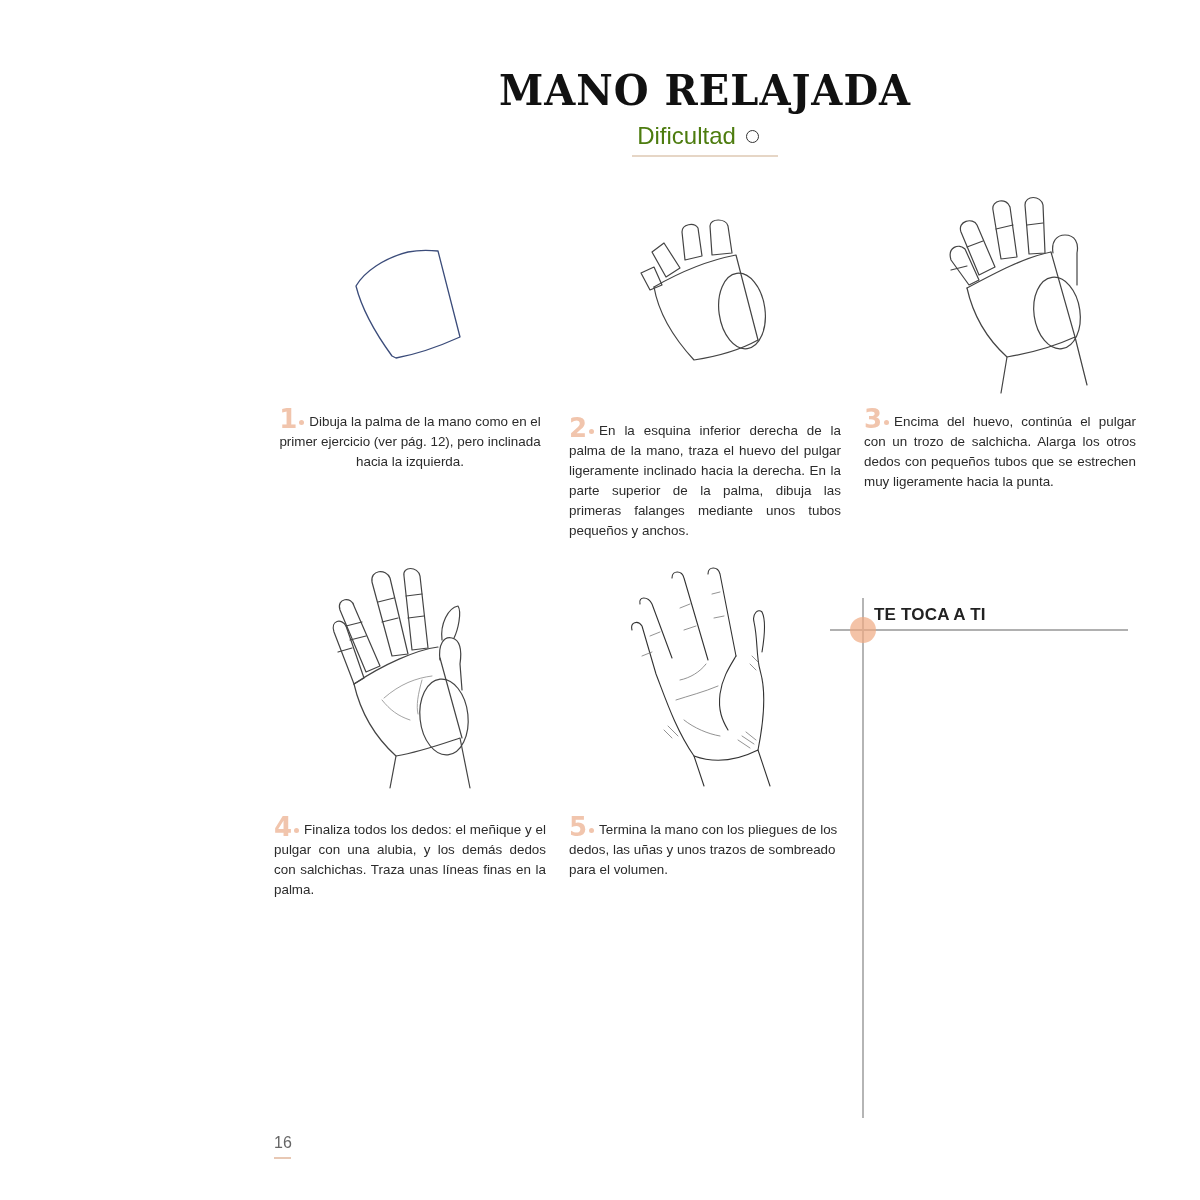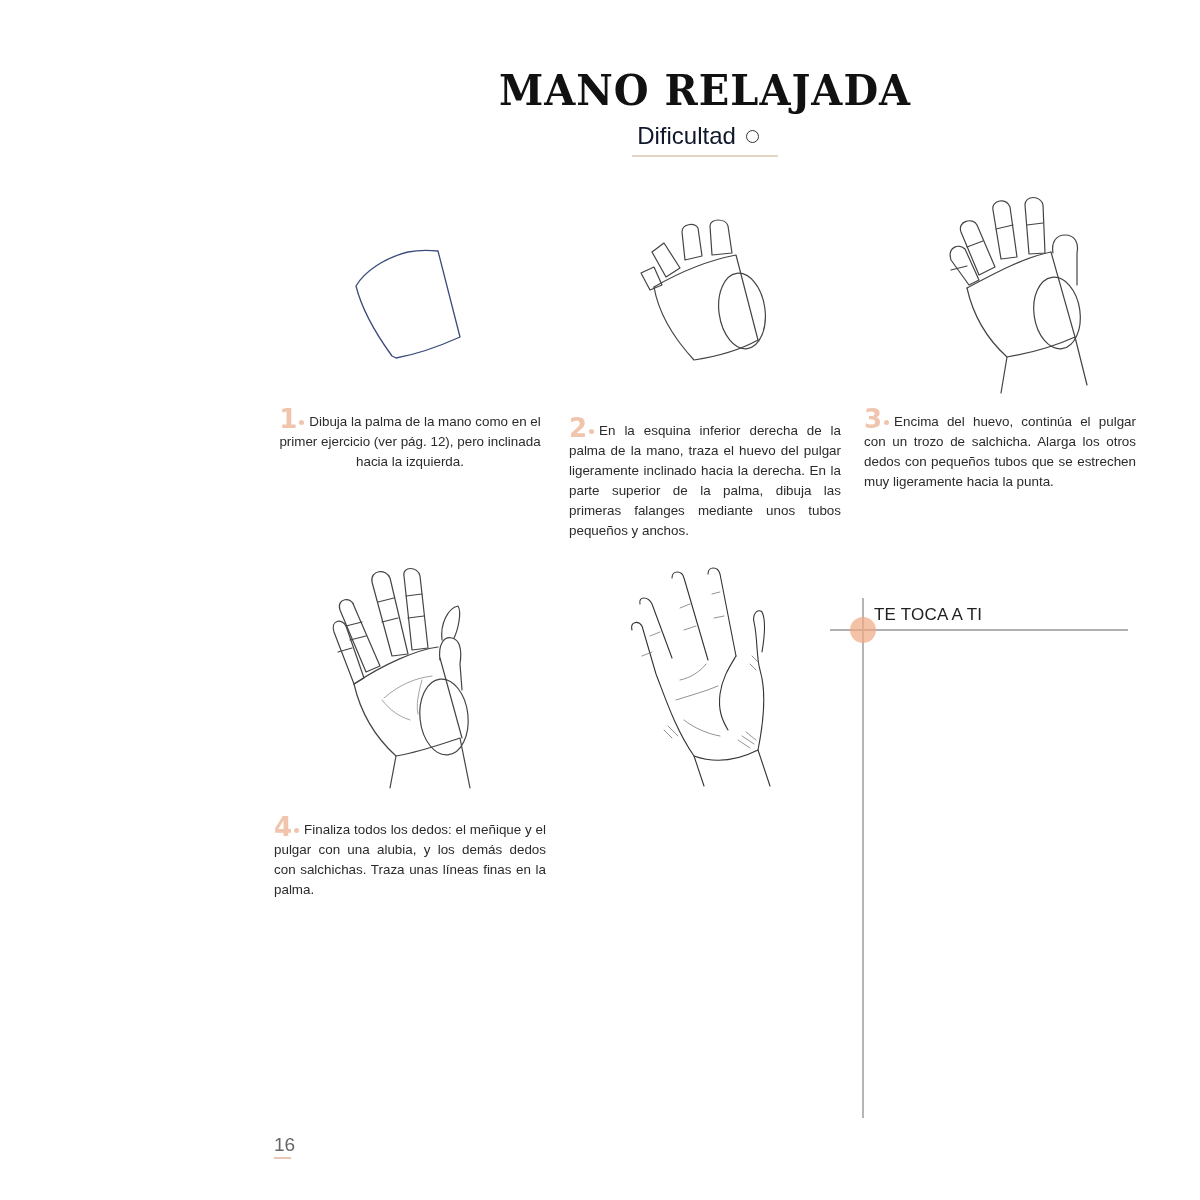--- a/index.html
+++ b/index.html
@@ -1,36 +1,36 @@
 <!DOCTYPE html>
 <html><head>
   <meta charset="utf-8">
   <style>
     html, body { margin: 0; padding: 0; background: #ffffff; }
     body { width: 1200px; height: 1200px; position: relative; overflow: hidden; font-family: "Liberation Sans", "DejaVu Sans", sans-serif; color: #2a2a2a; }
     .page { position: absolute; left: 0; top: 0; width: 1200px; height: 935px; }
 
     .title { position: absolute; left: 490px; top: 66px; width: 430px; text-align: center; font-family: "DejaVu Serif", "Liberation Serif", serif; font-weight: bold; font-size: 40px; letter-spacing: 1px; color: #111; transform: scaleY(1.05); }
-    .difficulty { position: absolute; left: 618px; top: 122px; width: 160px; text-align: center; font-size: 24px; color: #0f172a; }
+    .difficulty { position: absolute; left: 618px; top: 122px; width: 160px; text-align: center; font-size: 24px; color: #4d7c0f; }
     .difficulty .circ { display: inline-block; width: 11px; height: 11px; border: 1.5px solid #333; border-radius: 50%; margin-left: 10px; vertical-align: middle; position: relative; top: -1px; }
     .difficulty-underline { position: absolute; left: 632px; top: 155px; width: 146px; height: 2px; background: #e6d6c6; }
 
     .drawing { position: absolute; }
     .drawing svg { width: 100%; height: 100%; display: block; }
 
     .step { position: absolute; font-size: 13.4px; line-height: 20px; color: #2b2b2b; }
     .step .num { font-family: "DejaVu Sans", sans-serif; font-weight: bold; font-size: 26px; color: #f1c5ad; line-height: 18px; vertical-align: -2px; }
     .step .dot { display: inline-block; width: 5px; height: 5px; border-radius: 50%; background: #f1c5ad; margin: 0 5px 0 2px; vertical-align: 1px; }
 
     .tetoca-h { position: absolute; left: 830px; top: 629px; width: 298px; height: 1.5px; background: #b0b0b0; }
     .tetoca-v { position: absolute; left: 862px; top: 598px; width: 1.5px; height: 520px; background: #b5b5b5; }
     .tetoca-dot { position: absolute; left: 850px; top: 617px; width: 26px; height: 26px; border-radius: 50%; background: rgba(240,170,130,0.7); }
-    .tetoca-label { position: absolute; left: 874px; top: 605px; font-size: 17px; color: #222; letter-spacing: 0.2px; }
+    .tetoca-label { position: absolute; left: 874px; top: 605px; font-size: 17px; color: #222; letter-spacing: 0.2px; font-weight: bold; }
 
-    .page-num { position: absolute; left: 274px; top: 1134px; font-size: 19px; color: #666; }
+    .page-num { position: absolute; left: 274px; top: 1134px; font-size: 16px; color: #666; }
     .page-num-line { position: absolute; left: 274px; top: 1157px; width: 17px; height: 2px; background: #e8c8b4; }
   </style>
 </head>
 <body>
 
 <div class="page">
 
   <div class="title">MANO RELAJADA</div>
   <div class="difficulty">
     <span>Dificultad</span><span class="circ"></span>
@@ -136,20 +136,23 @@
           <path d="M48 166 L58 176"></path>
         <path d="M130 104 L136 110"></path>
           <path d="M132 96 L138 102"></path>
       </g>
     </svg>
   </div>
 
   <div class="step" style="left:274px;top:818px;width:272px;text-align:justify;">
     <span class="num">4</span><span class="dot"></span><span>Finaliza todos los dedos: el meñique y el pulgar con una alubia, y los demás dedos con salchichas. Traza unas líneas finas en la palma.</span>
   </div>
+  <div class="step" style="left:569px;top:818px;width:272px;">
+    <span class="num">5</span><span class="dot"></span><span>Termina la mano con los pliegues de los dedos, las uñas y unos trazos de sombreado para el volumen.</span>
+  </div>
 
   <div class="tetoca-v"></div>
   <div class="tetoca-h"></div>
   <div class="tetoca-dot"></div>
   <div class="tetoca-label">TE TOCA A TI</div>
 
   <div class="page-num">16</div>
   <div class="page-num-line"></div>
 </div>
 

